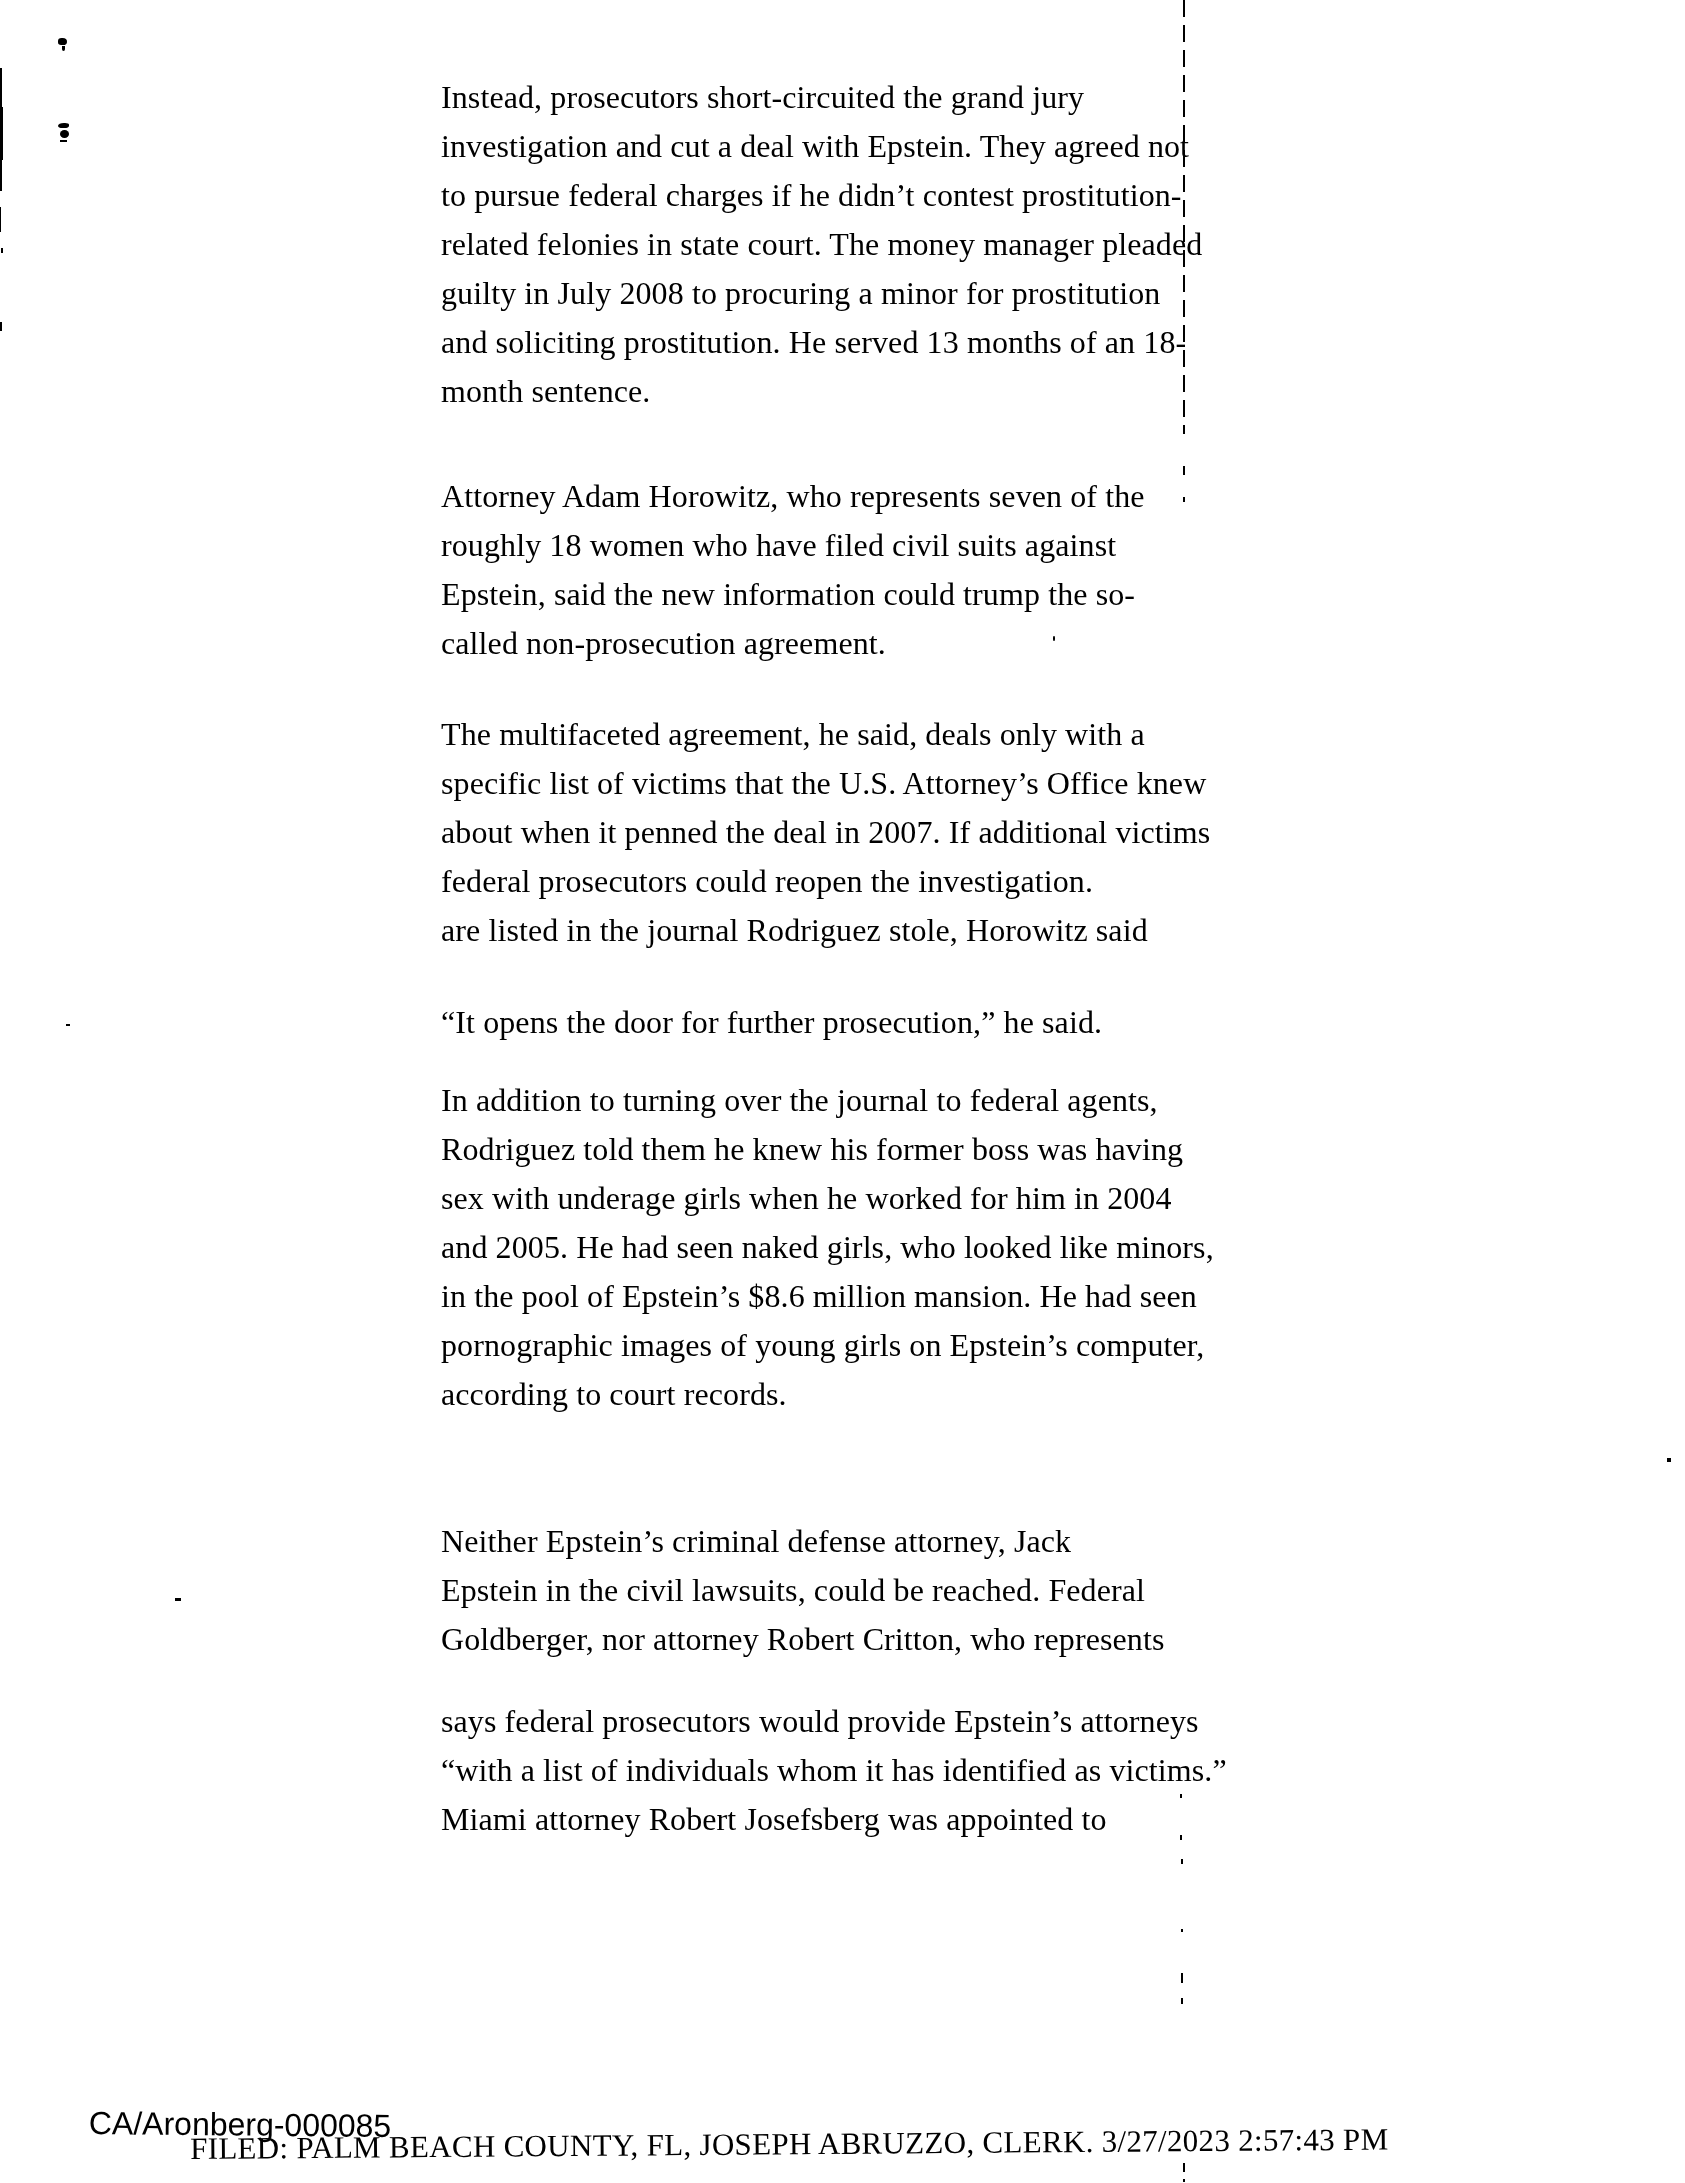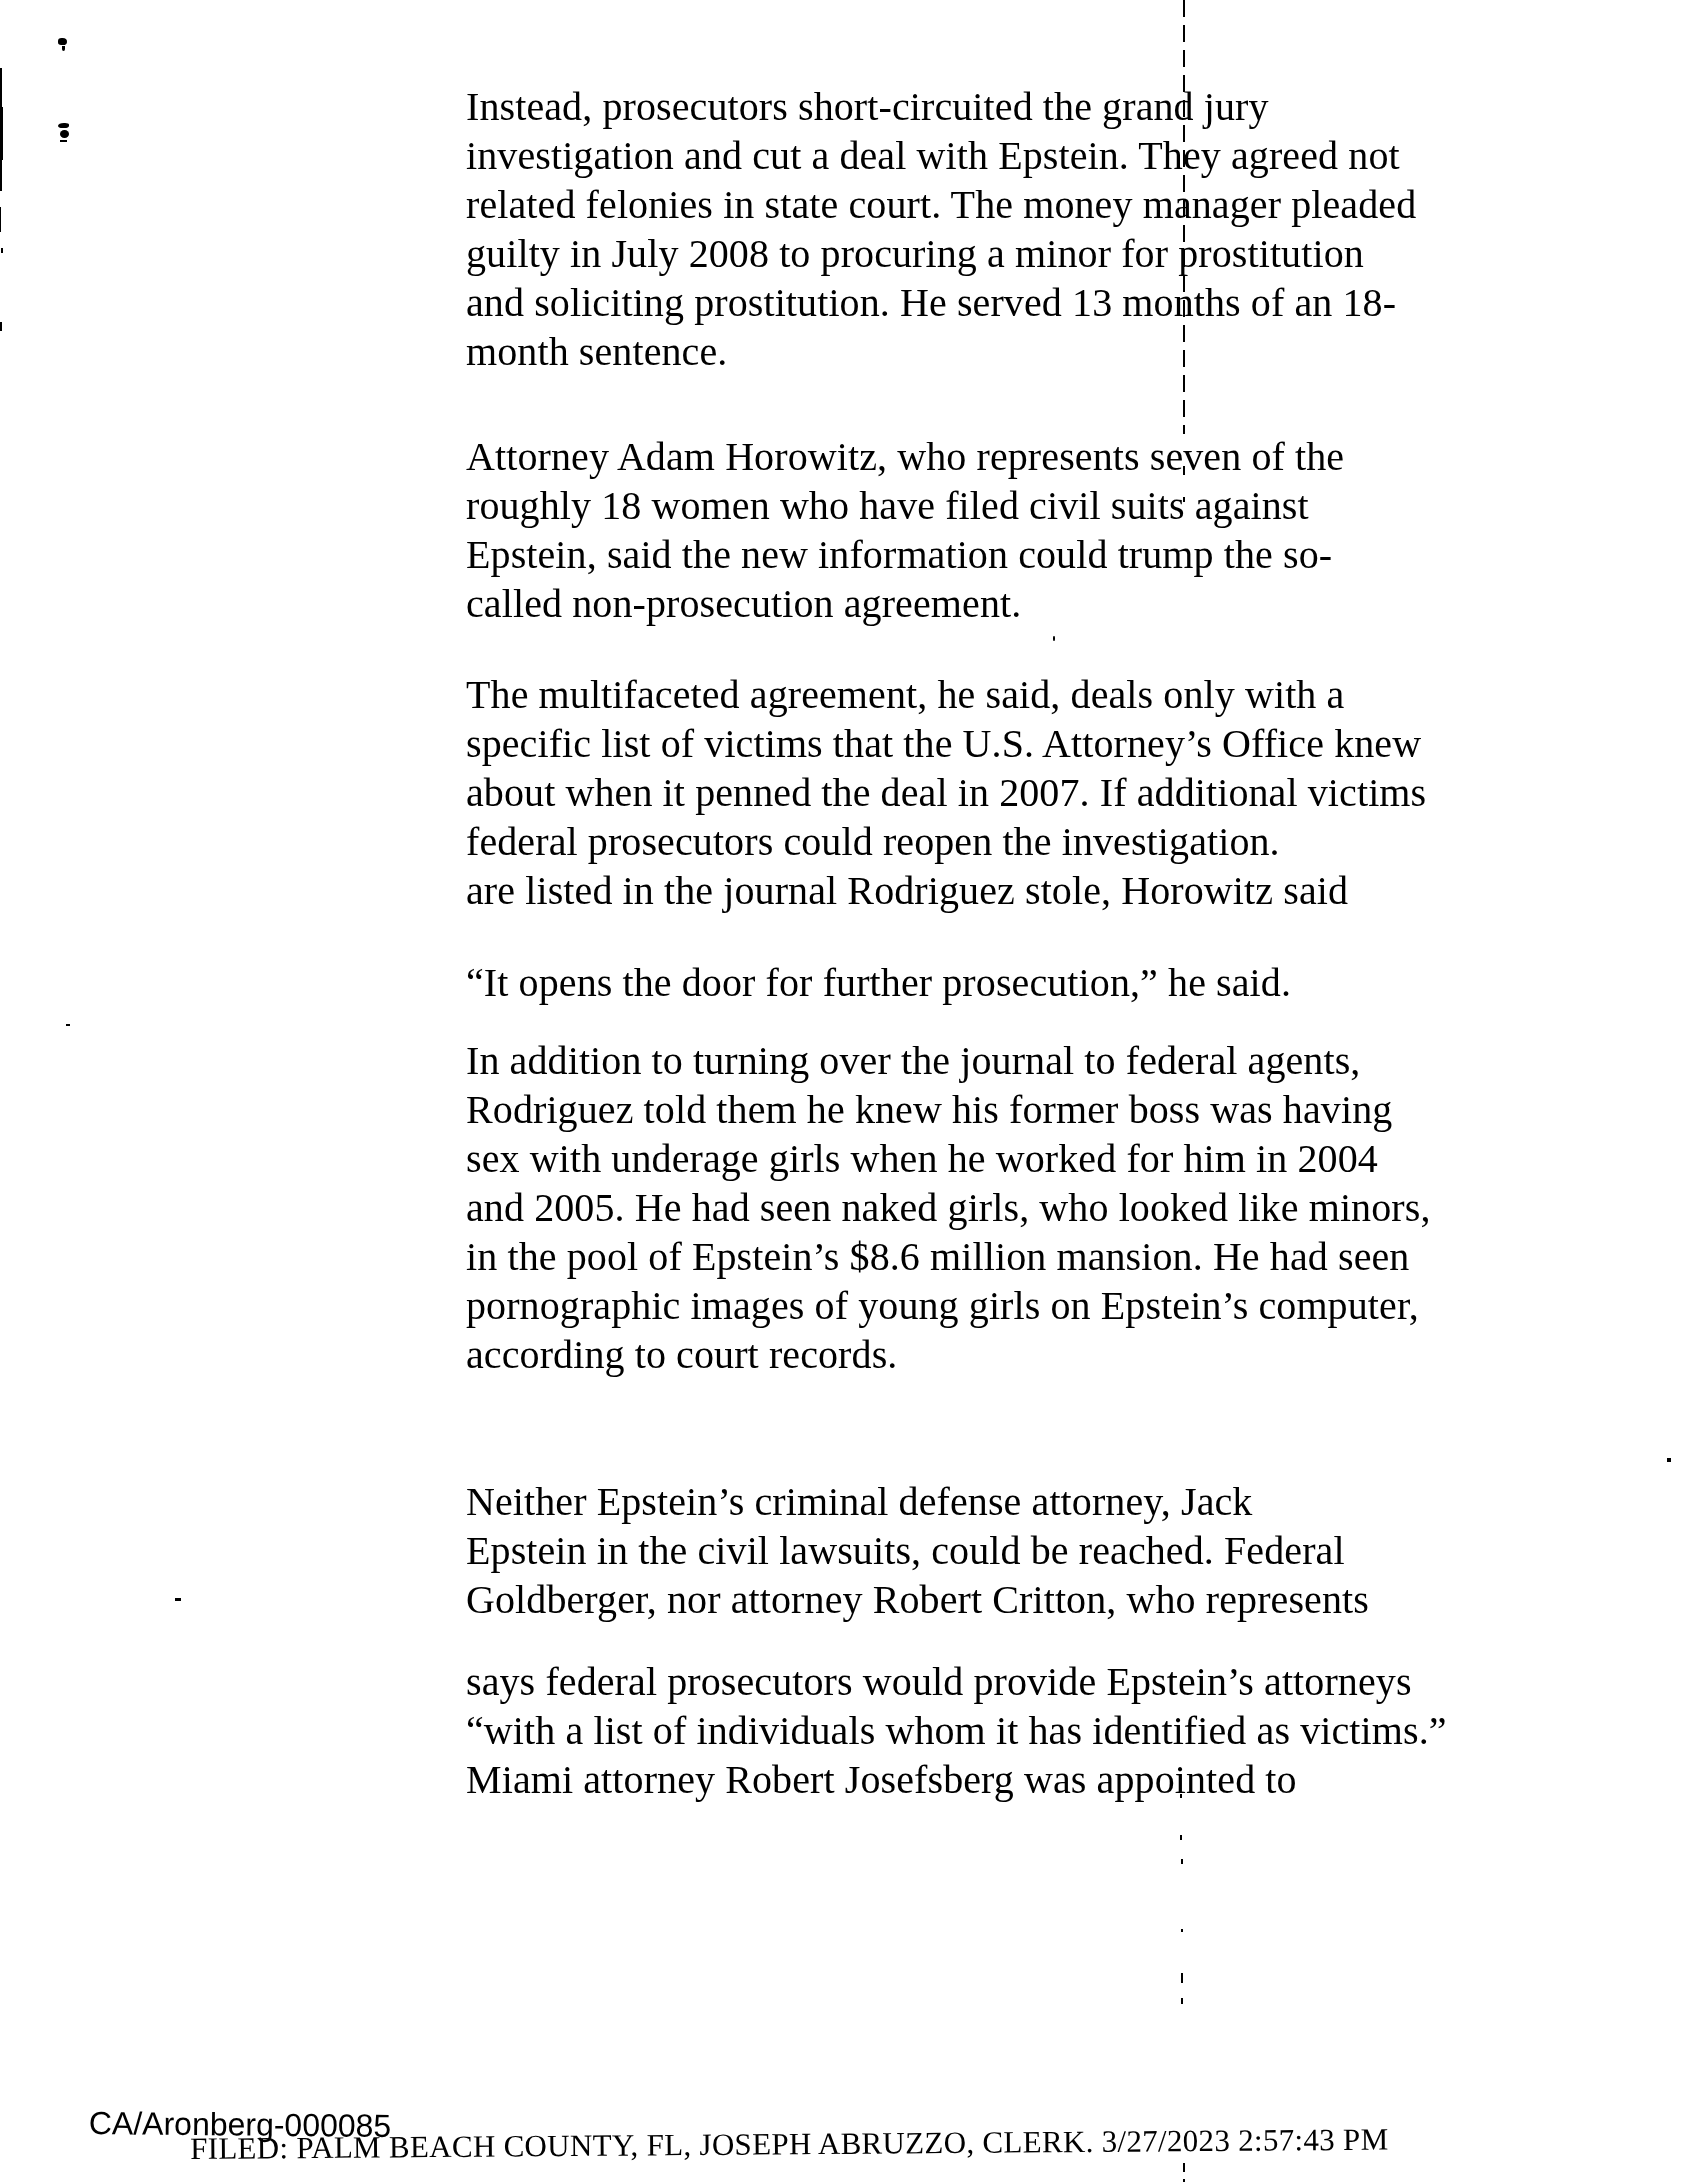--- a/index.html
+++ b/index.html
@@ -6,24 +6,23 @@
   .page{
     position:relative;
     width:1686px;height:2183px;
     background:#ffffff;
     overflow:hidden;
     font-family:"Liberation Serif", serif;
     color:#000;
   }
   .text-block{
     position:absolute;
-    left:441px;top:82px;width:848px;
-    font-size:40px;line-height:49px;
+    left:441px;top:73px;width:848px;
+    font-size:32px;line-height:49px;
     letter-spacing:0.1px;
-    margin-left:25px;
   }
   .para{margin:0;padding:0;}
   .line{white-space:pre;}
   #para-1{margin-bottom:56px;}
   #para-2{margin-bottom:42px;}
   #para-3{margin-bottom:43px;}
   #para-4{margin-bottom:28.5px;}
   #para-5{margin-bottom:98px;}
   #para-6{margin-bottom:33px;}
   #para-7{margin-bottom:0;}
@@ -106,20 +105,21 @@
   <div class="art" id="tick5"></div>
   <div class="art" id="tick6"></div>
   <div class="art" id="tick7"></div>
   <div class="art" id="tick8"></div>
 
   <div class="text-block">
 
     <div class="para" id="para-1">
       <div class="line">Instead, prosecutors short-circuited the grand jury</div>
       <div class="line">investigation and cut a deal with Epstein. They agreed not</div>
+      <div class="line">to pursue federal charges if he didn’t contest prostitution-</div>
       <div class="line">related felonies in state court. The money manager pleaded</div>
       <div class="line">guilty in July 2008 to procuring a minor for prostitution</div>
       <div class="line">and soliciting prostitution. He served 13 months of an 18-</div>
       <div class="line">month sentence.</div>
     </div>
 
     <div class="para" id="para-2">
       <div class="line">Attorney Adam Horowitz, who represents seven of the</div>
       <div class="line">roughly 18 women who have filed civil suits against</div>
       <div class="line">Epstein, said the new information could trump the so-</div>

